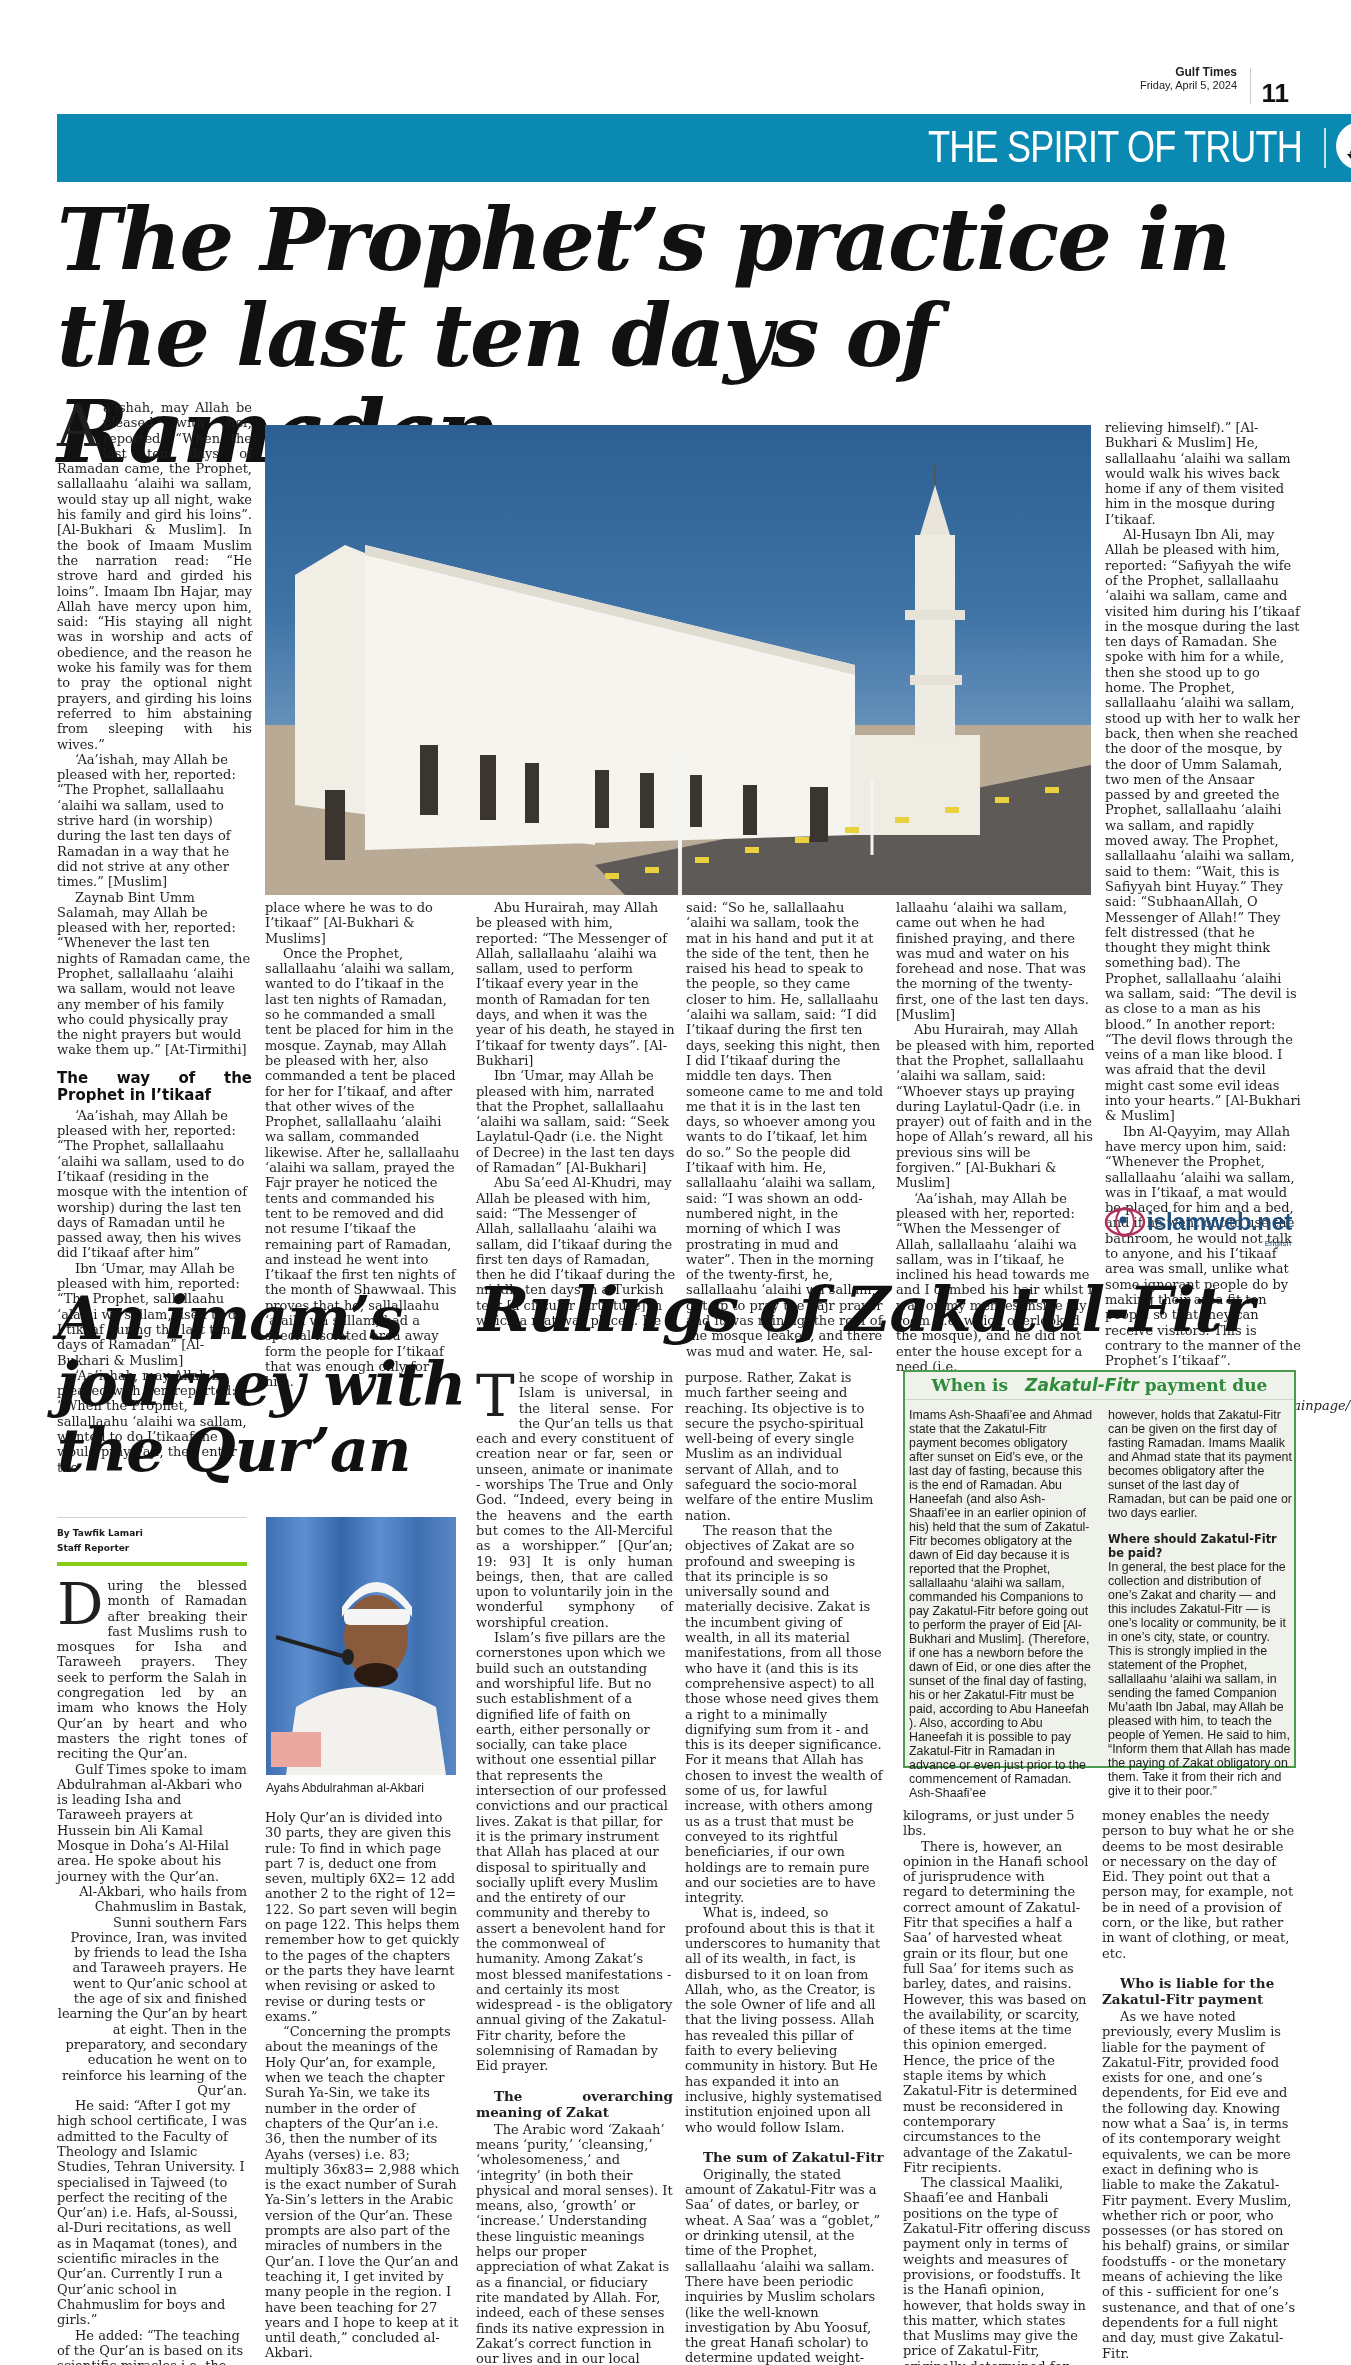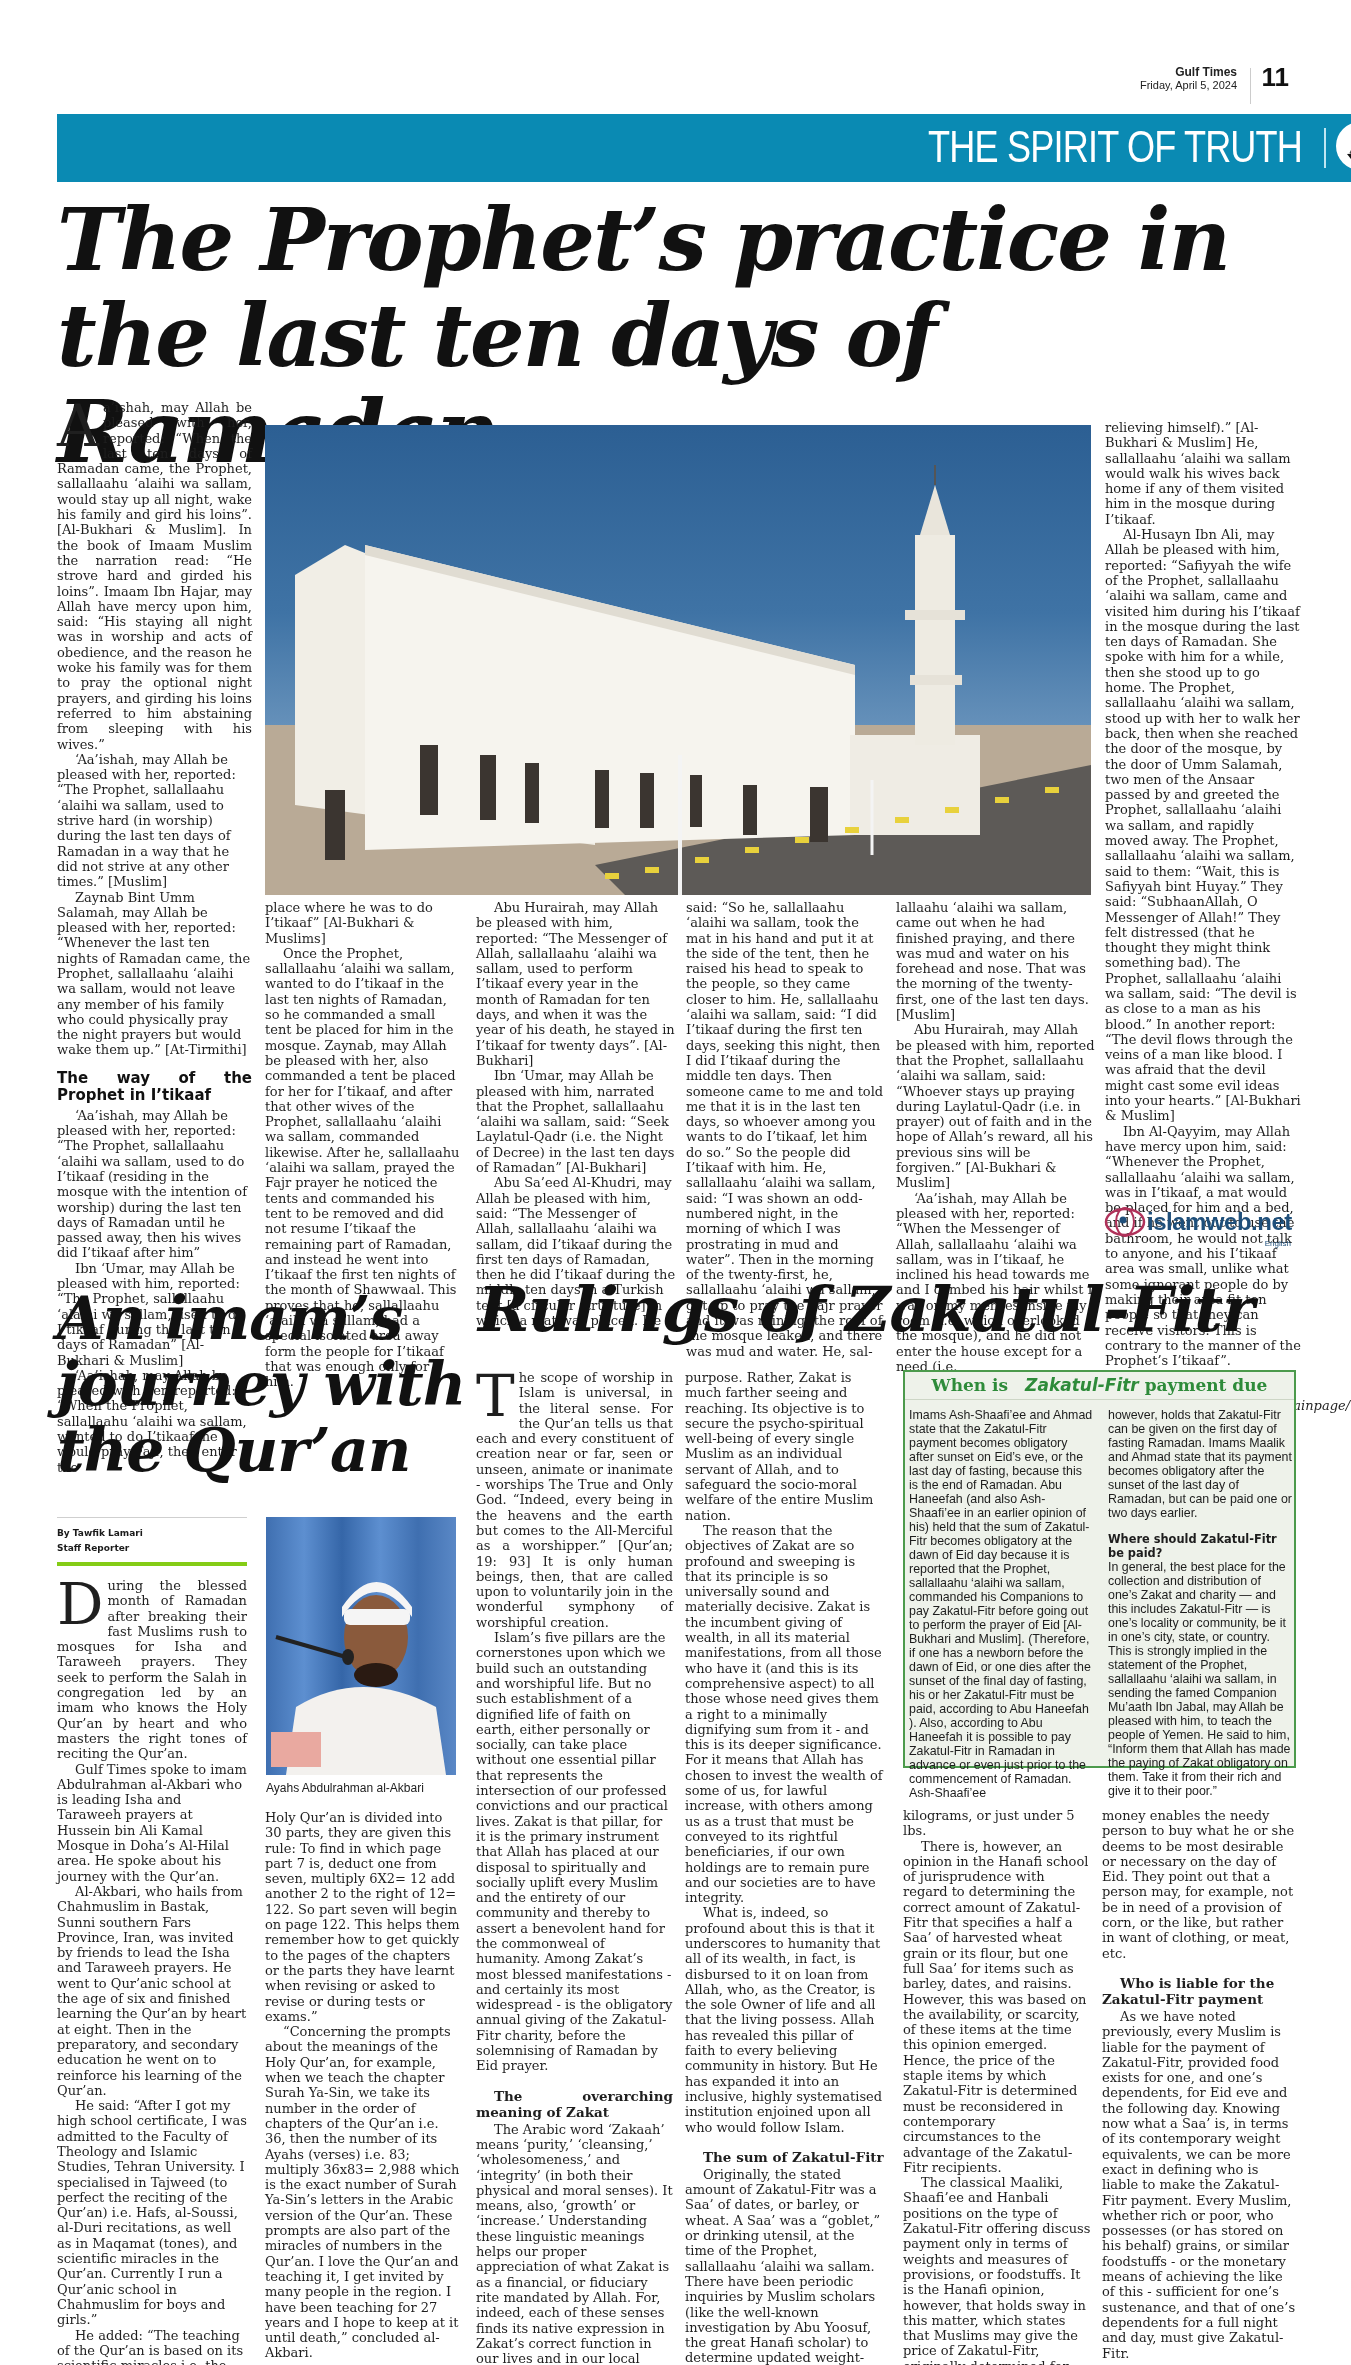--- a/index.html
+++ b/index.html
@@ -3,21 +3,21 @@
 <meta charset="utf-8">
 <style>
   * { box-sizing: border-box; margin: 0; padding: 0; }
   html, body { width: 1351px; height: 2365px; background: #ffffff; overflow: hidden; }
   body { position: relative; font-family: "DejaVu Serif", serif; color: #1a1a1a; }
 
   .masthead { position: absolute; left: 57px; top: 62px; width: 1240px; height: 50px; }
   .mast-meta { position: absolute; right: 60px; top: 4px; text-align: right; font-family: "Liberation Sans", sans-serif; font-size: 11px; line-height: 13px; color: #222; }
   .mast-meta .paper { font-weight: bold; font-size: 12px; }
   .mast-divider { position: absolute; right: 46px; top: 6px; width: 1px; height: 36px; background: #ccc; }
-  .mast-page { position: absolute; right: 8px; top: 0; font-family: "Liberation Sans", sans-serif; font-size: 26px; font-weight: bold; color: #111; }
+  .mast-page { position: absolute; right: 8px; top: 16px; font-family: "Liberation Sans", sans-serif; font-size: 26px; font-weight: bold; color: #111; }
 
   .banner { position: absolute; left: 57px; top: 114px; width: 1345px; height: 68px; background: #0a8ab3; }
   .banner-title { position: absolute; right: 100px; top: 8px; font-family: "Liberation Sans", sans-serif; font-weight: 100; font-size: 44px; color: #fff; letter-spacing: -1px; transform: scaleX(0.82); transform-origin: right center; }
   .banner-sep { position: absolute; right: 76px; top: 14px; width: 2px; height: 40px; background: #bfe6f2; }
   .banner-logo { position: absolute; right: 18px; top: 8px; width: 48px; height: 48px; border-radius: 50%; background: #fff; display: flex; align-items: center; justify-content: center; }
 
   .headline-main { position: absolute; left: 57px; top: 192px; width: 1240px; font-family: "DejaVu Serif", serif; font-style: italic; font-size: 86px; line-height: 96px; color: #111; letter-spacing: -2px; }
 
   .col { position: absolute; font-size: 13px; line-height: 15.3px; color: #1f1f1f; text-align: left; }
   .col.justify { text-align: justify; }
@@ -182,21 +182,21 @@
     <line x1="10" y1="120" x2="80" y2="140" stroke="#222" stroke-width="4"></line>
     <ellipse cx="82" cy="140" rx="6" ry="8" fill="#222"></ellipse>
     <rect x="5" y="215" width="50" height="35" fill="#e9a9a0"></rect>
   </svg>
 </div>
 <div class="caption">Ayahs Abdulrahman al-Akbari</div>
 
 <div class="col justify" style="left:57px; top:1578px; width:190px;">
   <p class="noindent"><span class="dropcap">D</span><span>uring the blessed month of Ramadan after breaking their fast Muslims rush to mosques for Isha and Taraweeh prayers. They seek to perform the Salah in congregation led by an imam who knows the Holy Qur’an by heart and who masters the right tones of reciting the Qur’an.</span></p>
   <p style="text-align:left;">Gulf Times spoke to imam Abdulrahman al-Akbari who is leading Isha and Taraweeh prayers at Hussein bin Ali Kamal Mosque in Doha’s Al-Hilal area. He spoke about his journey with the Qur’an.</p>
-  <p style="text-align:left;">Al-Akbari, who hails from Chahmuslim in Bastak, Sunni southern Fars Province, Iran, was invited by friends to lead the Isha and Taraweeh prayers. He went to Qur’anic school at the age of six and finished learning the Qur’an by heart at eight. Then in the preparatory, and secondary education he went on to reinforce his learning of the Qur’an.</p>
+  <p style="text-align:right;">Al-Akbari, who hails from Chahmuslim in Bastak, Sunni southern Fars Province, Iran, was invited by friends to lead the Isha and Taraweeh prayers. He went to Qur’anic school at the age of six and finished learning the Qur’an by heart at eight. Then in the preparatory, and secondary education he went on to reinforce his learning of the Qur’an.</p>
   <p style="text-align:left;">He said: “After I got my high school certificate, I was admitted to the Faculty of Theology and Islamic Studies, Tehran University. I specialised in Tajweed (to perfect the reciting of the Qur’an) i.e. Hafs, al-Soussi, al-Duri recitations, as well as in Maqamat (tones), and scientific miracles in the Qur’an. Currently I run a Qur’anic school in Chahmuslim for boys and girls.”</p>
   <p style="text-align:left;">He added: “The teaching of the Qur’an is based on its scientific miracles i.e. the use of numbers as well as the meanings of its words. For instance, children are taught to remember the number of Ayahs (verses) by mnemonics or prompts which are easy to remember. As the</p>
 </div>
 
 <div class="col" style="left:265px; top:1810px; width:195px;">
   <p class="noindent">Holy Qur’an is divided into 30 parts, they are given this rule: To find in which page part 7 is, deduct one from seven, multiply 6X2= 12 add another 2 to the right of 12= 122. So part seven will begin on page 122. This helps them remember how to get quickly to the pages of the chapters or the parts they have learnt when revising or asked to revise or during tests or exams.”</p>
   <p>“Concerning the prompts about the meanings of the Holy Qur’an, for example, when we teach the chapter Surah Ya-Sin, we take its number in the order of chapters of the Qur’an i.e. 36, then the number of its Ayahs (verses) i.e. 83; multiply 36x83= 2,988 which is the exact number of Surah Ya-Sin’s letters in the Arabic version of the Qur’an. These prompts are also part of the miracles of numbers in the Qur’an. I love the Qur’an and teaching it, I get invited by many people in the region. I have been teaching for 27 years and I hope to keep at it until death,” concluded al-Akbari.</p>
 </div>
 
 <h2 class="headline-zakat">Rulings of Zakatul-Fitr</h2>

